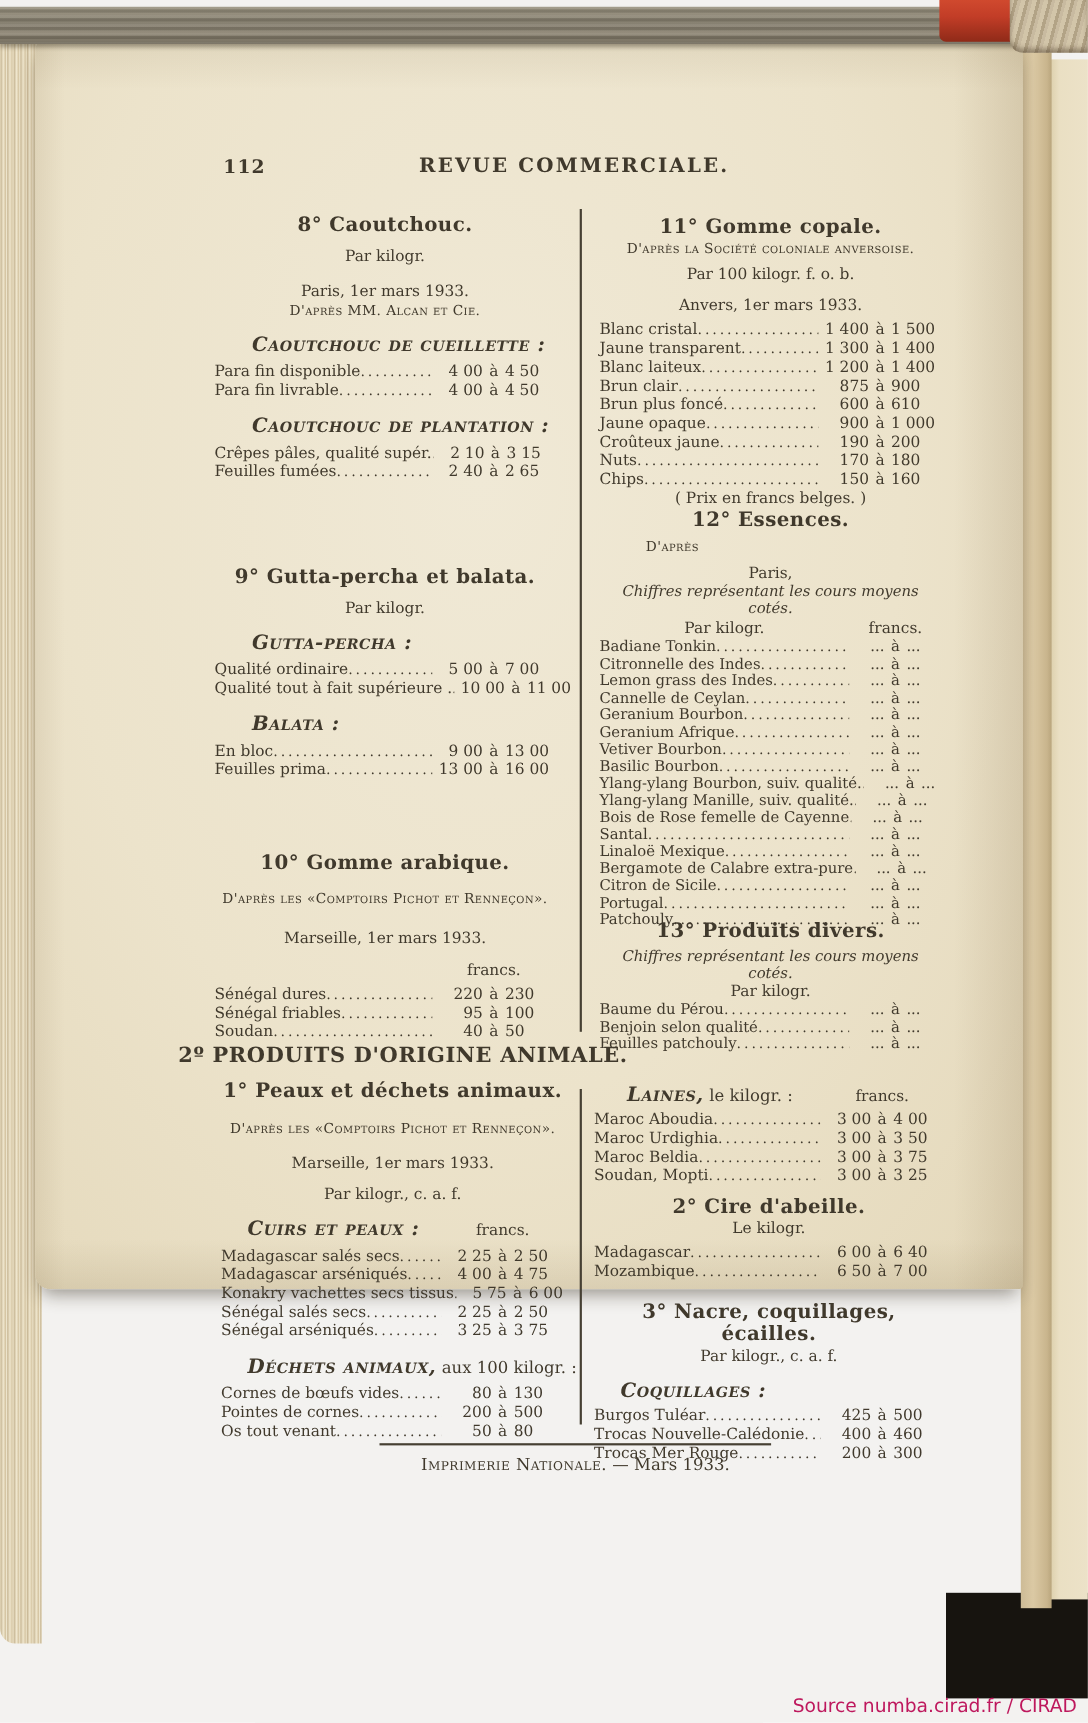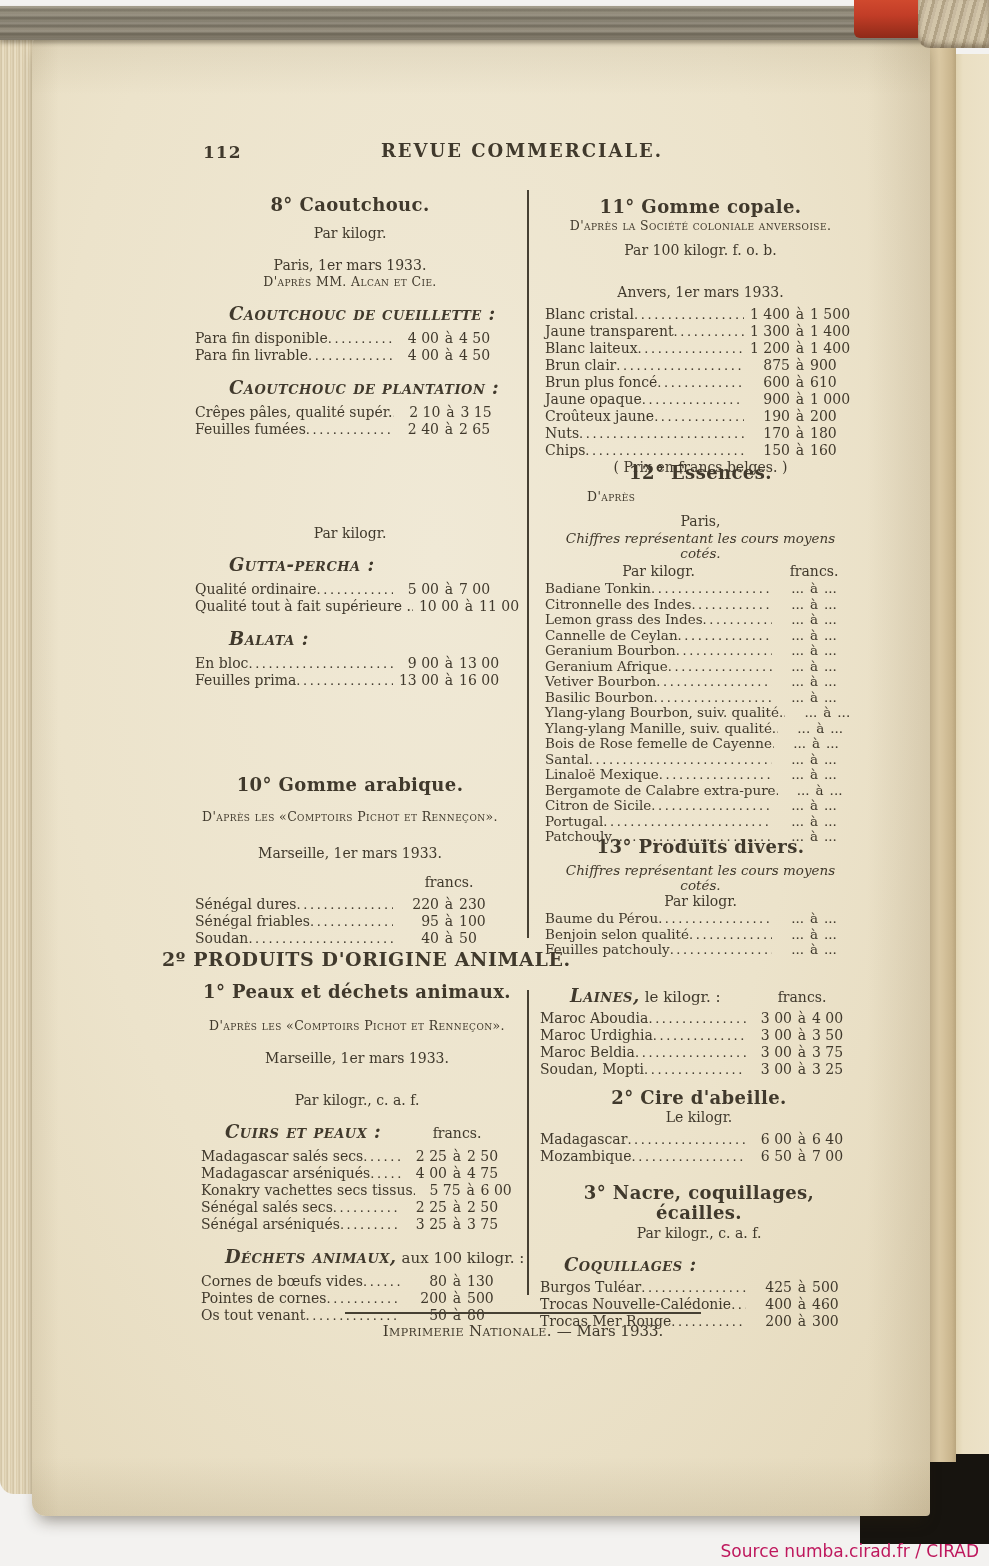--- a/index.html
+++ b/index.html
@@ -18,21 +18,21 @@
   }
   .right-page {
     position:absolute; left:955px; top:54px; width:34px; height:1400px; z-index:3;
     background:linear-gradient(90deg,#ddd0ad 0,#eadfc3 8px,#ece2c8 100%);
   }
   .gutter {
     position:absolute; left:928px; top:40px; width:28px; height:1422px; z-index:4;
     background:linear-gradient(90deg,#cdbb96 0,#dbc9a4 40%,#c9b58d 85%,#b9a57d 100%);
   }
   .main-page {
-    position:absolute; left:32px; top:36px; width:898px; height:1480px; z-index:5;
+    position:absolute; left:32px; top:36px; width:898px; height:1136px; z-index:5;
     background:
       linear-gradient(90deg, rgba(120,95,55,0.10) 0, rgba(120,95,55,0) 3%, rgba(120,95,55,0) 93%, rgba(120,95,55,0.16) 100%),
       linear-gradient(180deg, rgba(110,90,50,0.10) 0, rgba(110,90,50,0) 4%, rgba(110,90,50,0) 96%, rgba(110,90,50,0.12) 100%),
       radial-gradient(ellipse at 45% 35%, #f0e9d6 0%, #ece3cb 55%, #e4d8ba 100%);
     border-radius:10px 4px 4px 14px;
     box-shadow:0 10px 16px -6px rgba(40,30,15,0.45);
   }
   .cover-band {
     position:absolute; left:0; top:6px; width:956px; height:34px; z-index:6;
     background:
@@ -65,21 +65,21 @@
   .div1 { left:495px; top:154px; height:748px; }
   .div2 { left:495px; top:954px; height:305px; }
   .sec { position:absolute; left:0; right:0; }
   .t { font-size:18px; font-weight:bold; text-align:center; letter-spacing:0.4px; line-height:20px; }
   .meta { text-align:center; font-size:14px; line-height:16px; }
   .small { font-size:12.5px; }
   .sc { font-variant:small-caps; letter-spacing:0.4px; }
   .left-align { text-align:left; padding-left:42px; }
   .chiffres { text-align:center; font-style:italic; font-size:13.5px; line-height:15px; }
   .mt2{margin-top:2px}.mt4{margin-top:1px}.mt6{margin-top:6px}.mt8{margin-top:8px}
-  .mt10{margin-top:10px}.mt12{margin-top:26px}.mt14{margin-top:14px}.mt16{margin-top:16px}
+  .mt10{margin-top:10px}.mt12{margin-top:12px}.mt14{margin-top:14px}.mt16{margin-top:16px}
   .mt20{margin-top:20px}.mt22{margin-top:22px}.mt24{margin-top:24px}
   .grp { display:flex; align-items:baseline; margin:13px 0 6px; }
   .grp .gh { flex:0 0 auto; font-style:italic; font-variant:small-caps; font-weight:bold; font-size:18px; letter-spacing:0.5px; padding-left:34px; }
   .grp .gh2 { flex:0 0 auto; font-size:15px; padding-left:5px; }
   .grp .fill { flex:1 1 auto; }
   .grp .right { flex:0 0 112px; text-align:center; font-size:14px; }
   .grp .chead { flex:1 1 auto; text-align:center; font-size:14px; }
   .rows .row { display:flex; align-items:baseline; font-size:14px; line-height:16px; white-space:nowrap; }
   .row .lbl { flex:0 0 auto; }
   .row .ldr { flex:1 1 auto; overflow:hidden; min-width:2px; }
@@ -152,20 +152,21 @@
     <span class="lbl">Feuilles fumées</span>
     <span class="ldr"></span>
     <span class="lo">2 40</span>
     <span class="ax">à</span>
     <span class="hi">2 65</span>
   </div>
 </div>
         </div>
 
         <div class="sec" style="top:320px">
+          <div class="t">9° Gutta-percha et balata.</div>
           <div class="meta mt10">Par kilogr.</div>
           <div class="grp mt14">
             <span class="gh">Gutta-percha :</span>
           </div>
           <div class="rows">
   <div class="row">
     <span class="lbl">Qualité ordinaire</span>
     <span class="ldr"></span>
     <span class="lo">5 00</span>
     <span class="ax">à</span>

